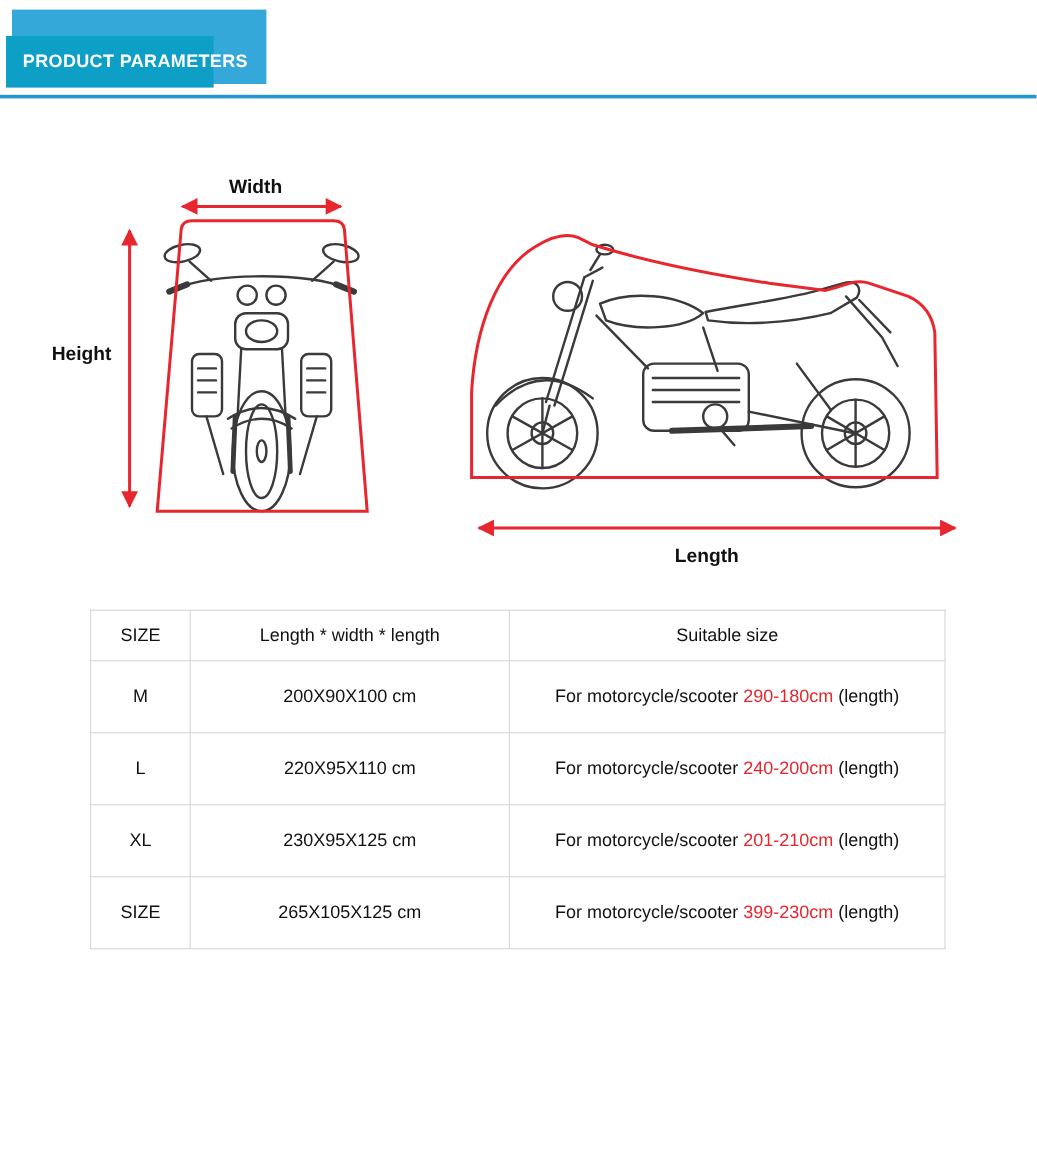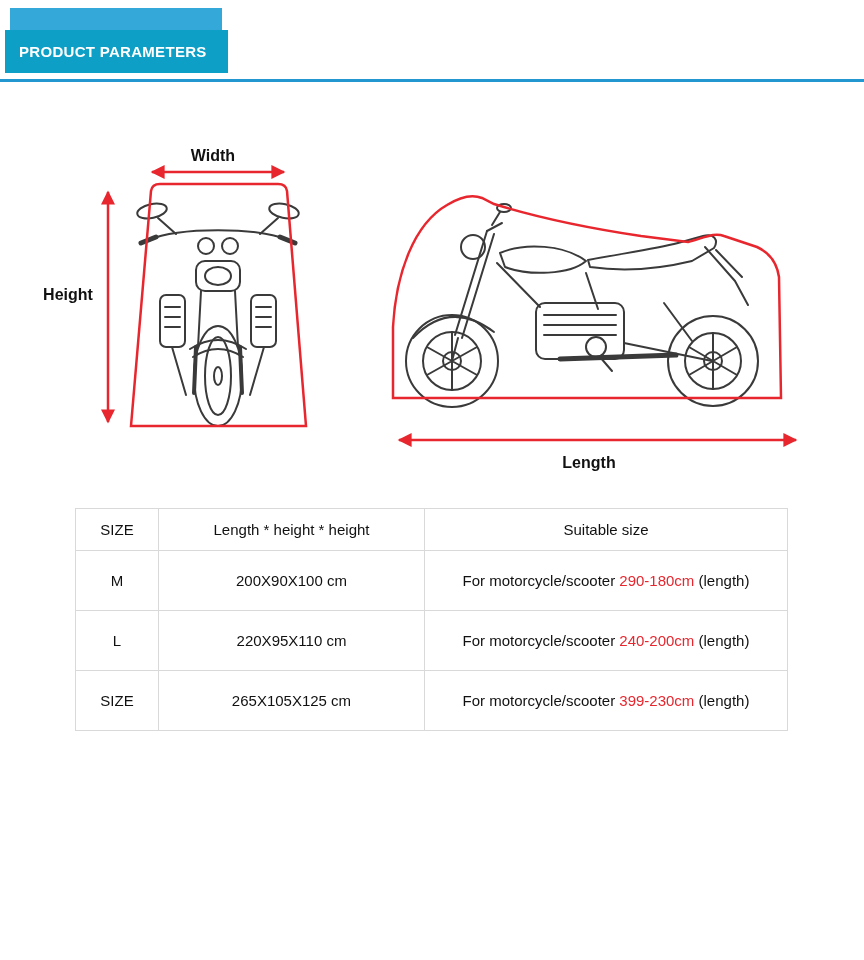--- a/index.html
+++ b/index.html
@@ -3,21 +3,21 @@
 <meta charset="utf-8">
 <style>
   html,body{margin:0;padding:0;background:#fff;}
   .page{
     position:relative;width:864px;height:960px;background:#fff;overflow:hidden;
     font-family:"Liberation Sans",sans-serif;color:var(--text-color,#111);
   }
   
   .header-back{position:absolute;left:10px;top:8px;width:212px;height:62px;background:var(--banner-back-blue,#35a8da);}
   .header-banner{
-    position:absolute;left:5px;top:30px;width:223px;height:43px;background:var(--banner-teal,#0d9fc6);
+    position:absolute;left:5px;top:30px;width:173px;height:43px;background:var(--banner-teal,#0d9fc6);
     display:flex;align-items:center;padding-left:14px;box-sizing:border-box;
   }
   .header-banner span{color:#fff;font-size:15px;font-weight:bold;letter-spacing:.3px;white-space:nowrap;}
   .header-rule{position:absolute;left:0;top:79px;width:864px;height:3px;background:var(--divider-blue,#2397cf);}
   
   .diagram{position:absolute;left:0;top:95px;width:864px;height:385px;}
   g.ink{stroke:var(--line-art,#3a3a3a);fill:none;stroke-width:2;stroke-linecap:round;stroke-linejoin:round;}
   .red-line{stroke:var(--accent-red,#e8262e);fill:none;stroke-width:2.5px;}
   .red-fill{fill:var(--accent-red,#e8262e);}
   .dim-label{fill:#111;font-family:"Liberation Sans",sans-serif;font-size:16px;font-weight:600;}
@@ -152,36 +152,41 @@
 
   <table class="size-table">
     <colgroup>
       <col style="width:83px">
       <col style="width:266px">
       <col style="width:363px">
     </colgroup>
     <thead>
       <tr>
         <th>SIZE</th>
-        <th>Length * height * height</th>
+        <th>Length * width * length</th>
         <th>Suitable size</th>
       </tr>
     </thead>
     <tbody>
       <tr>
         <td>M</td>
         <td>200X90X100 cm</td>
         <td><span>For motorcycle/scooter </span><span class="red">290-180cm</span><span> (length)</span></td>
       </tr>
       <tr>
         <td>L</td>
         <td>220X95X110 cm</td>
         <td><span>For motorcycle/scooter </span><span class="red">240-200cm</span><span> (length)</span></td>
       </tr>
       <tr>
+        <td>XL</td>
+        <td>230X95X125 cm</td>
+        <td><span>For motorcycle/scooter </span><span class="red">201-210cm</span><span> (length)</span></td>
+      </tr>
+      <tr>
         <td>SIZE</td>
         <td>265X105X125 cm</td>
         <td><span>For motorcycle/scooter </span><span class="red">399-230cm</span><span> (length)</span></td>
       </tr>
     </tbody>
   </table>
 
 </div>
 
 </body></html>

